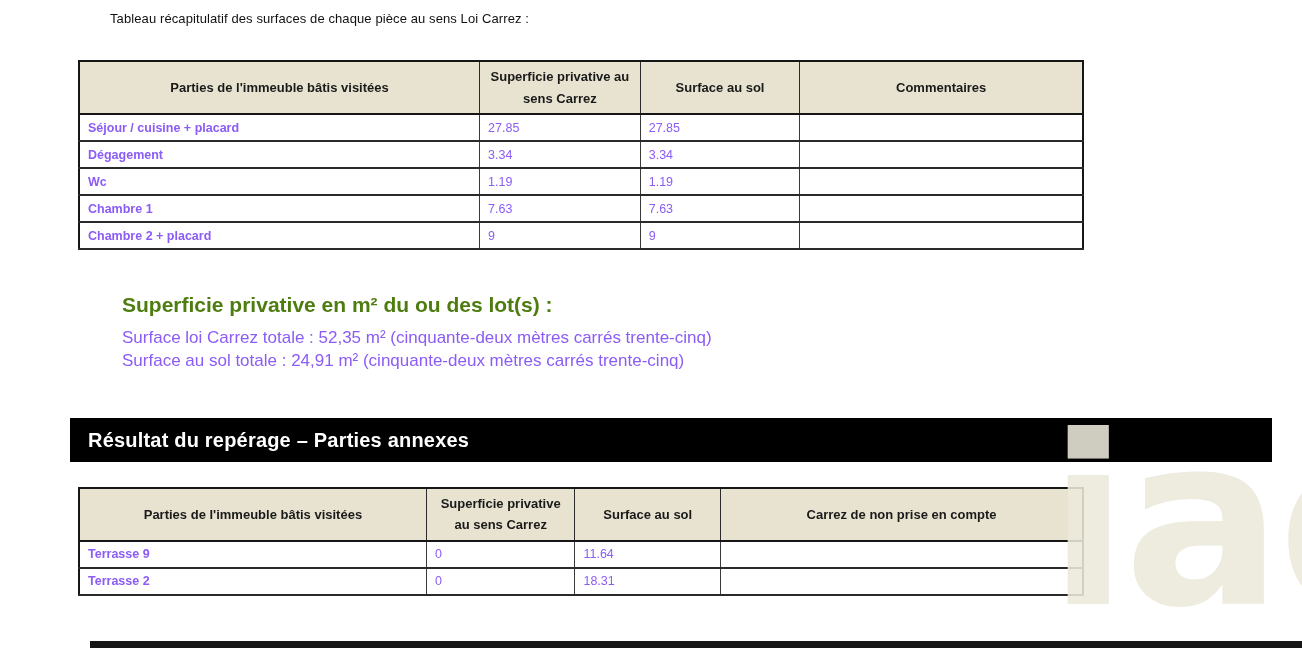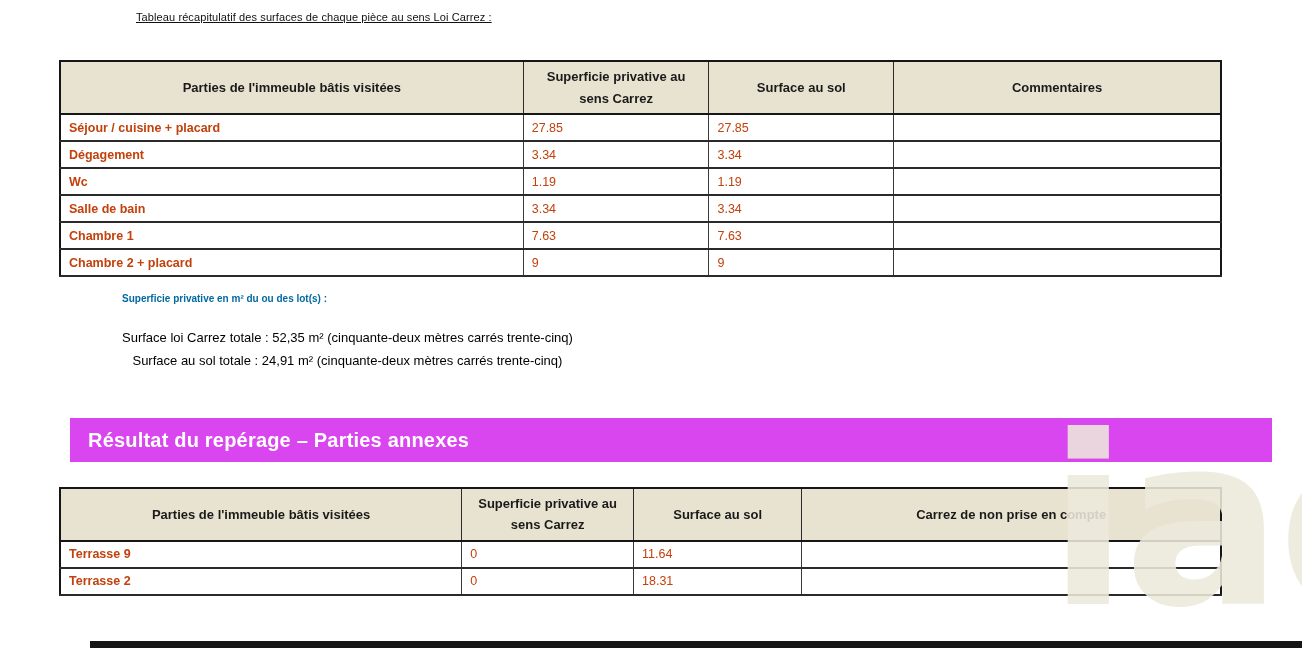--- a/index.html
+++ b/index.html
@@ -13,53 +13,52 @@
     height: 648px;
     background: #ffffff;
     overflow: hidden;
     font-family: "Liberation Sans", sans-serif;
     color: #1a1a1a;
   }
 
   
   .doc-title {
     position: absolute;
-    left: 136px;
+    left: 110px;
     top: 11px;
-    font-size: 11px;
+    font-size: 13px;
     font-weight: 500;
     color: #111;
     letter-spacing: 0.1px;
-    text-decoration: underline;
   }
 
   
   table.surfaces {
     position: absolute;
-    left: 59px;
+    left: 78px;
     border-collapse: collapse;
-    width: 1163px;
+    width: 1006px;
     table-layout: fixed;
     background: #fff;
   }
   table.surfaces th {
     background: #e8e3d0;
     font-size: 13px;
     font-weight: bold;
     color: #1a1a1a;
     text-align: center;
     vertical-align: middle;
     padding: 4px 10px;
     border: 1px solid #2c2c2c;
     line-height: 1.65;
   }
   table.surfaces td {
     font-size: 12.5px;
     font-weight: 600;
-    color: #c2410c;
+    color: #8b5cf6;
     height: 25px;
     padding: 0 8px;
     border-left: 1px solid #3a3a3a;
     border-right: 1px solid #3a3a3a;
     border-top: 2px solid #2a2a2a;
     border-bottom: 2px solid #2a2a2a;
     background: #fff;
   }
   table.surfaces { border: 2px solid #161616; }
   table.surfaces thead th { border-bottom: 2px solid #161616; }
@@ -68,43 +67,42 @@
   #table1 { top: 60px; }
   #table1 thead tr { height: 53px; }
   #table2 { top: 487px; }
   #table2 thead tr { height: 46px; }
 
   
   .summary-heading {
     position: absolute;
     left: 122px;
     top: 293px;
-    font-size: 10px;
-    font-weight: bold;
-    color: #0369a1;
+    font-size: 21px;
+    font-weight: bold;
+    color: #4d7c0f;
   }
   .summary-lines {
     position: absolute;
     left: 122px;
     top: 327px;
-    font-size: 13px;
+    font-size: 17px;
     font-weight: 400;
-    color: #000000;
+    color: #8b5cf6;
     line-height: 22.5px;
-    text-align: center;
   }
 
   
   .banner {
     position: absolute;
     left: 70px;
     top: 418px;
     width: 1202px;
     height: 44px;
-    background: #d946ef;
+    background: #000000;
     display: flex;
     align-items: center;
     box-sizing: border-box;
     padding-left: 18px;
   }
   .banner span {
     color: #ffffff;
     font-size: 20px;
     font-weight: bold;
     letter-spacing: 0.2px;
@@ -173,26 +171,20 @@
           <td class="num">3.34</td>
           <td class="num"></td>
         </tr>
         <tr>
           <td>Wc</td>
           <td class="num">1.19</td>
           <td class="num">1.19</td>
           <td class="num"></td>
         </tr>
         <tr>
-          <td>Salle de bain</td>
-          <td class="num">3.34</td>
-          <td class="num">3.34</td>
-          <td class="num"></td>
-        </tr>
-        <tr>
           <td>Chambre 1</td>
           <td class="num">7.63</td>
           <td class="num">7.63</td>
           <td class="num"></td>
         </tr>
         <tr>
           <td>Chambre 2 + placard</td>
           <td class="num">9</td>
           <td class="num">9</td>
           <td class="num"></td>

